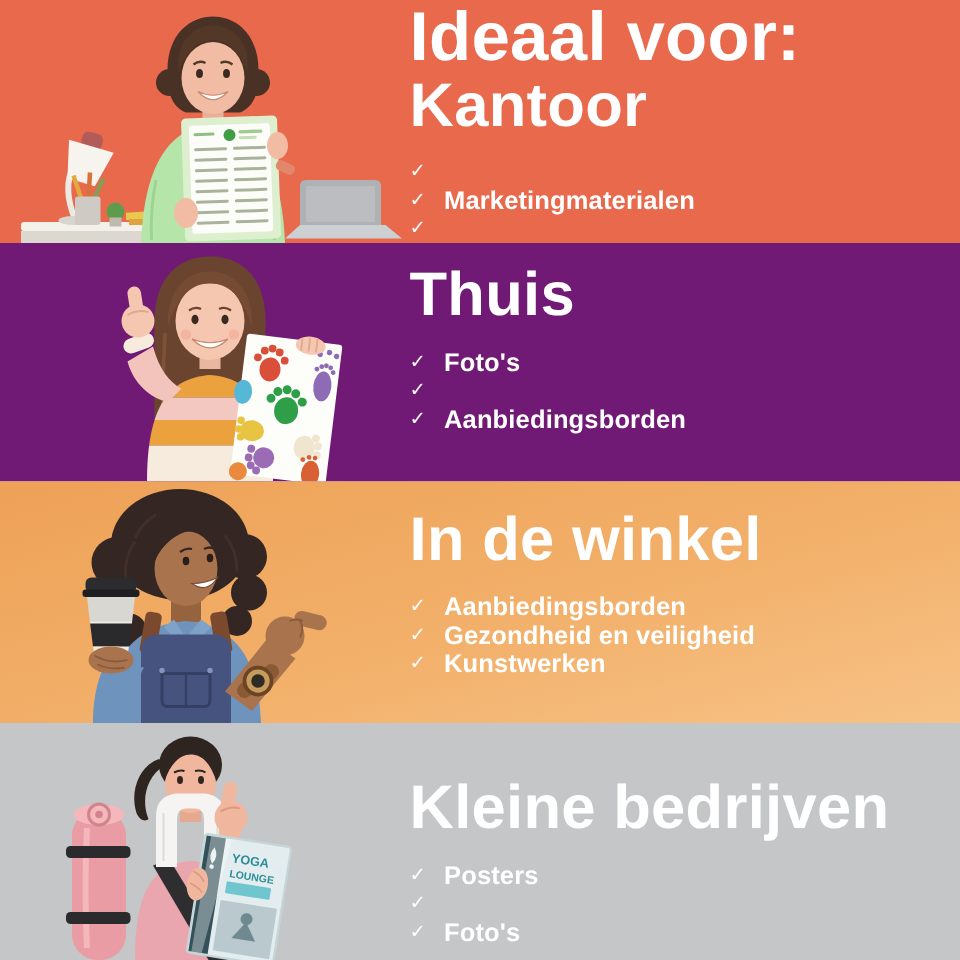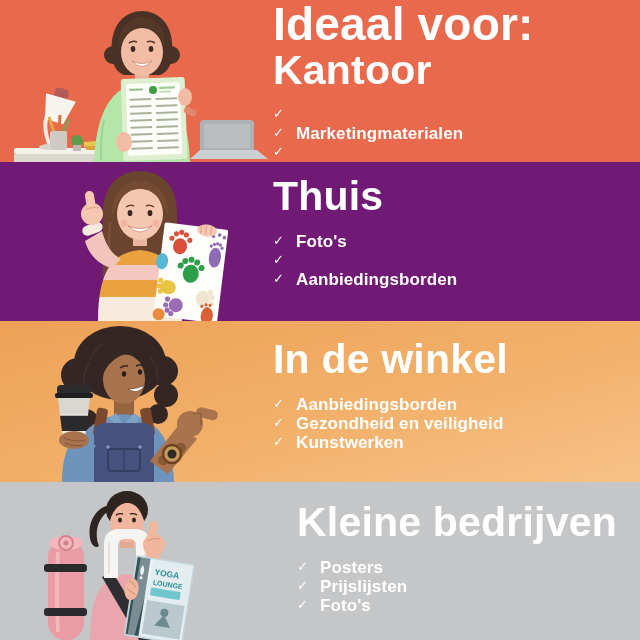--- a/index.html
+++ b/index.html
@@ -11,21 +11,21 @@
   .band{position:relative;width:640px;overflow:hidden;}
   .band1{height:162px;background:#E8694C;}
   .band2{height:159px;background:#701a75;}
   .band3{height:161px;background:linear-gradient(165deg,#EEA157 0%,#F2B06A 55%,#F7C286 100%);}
   .band4{height:158px;background:#C5C6C8;}
   .illus{position:absolute;left:0;top:0;}
   .txt{position:absolute;left:273px;color:#FFFFFF;}
   .txt1{top:5px;}
   .txt2{top:16px;}
   .txt3{top:20px;}
-  .txt4{top:22px;margin-left:24px;}
+  .txt4{top:38px;}
   .title{font-size:46px;line-height:38px;font-weight:700;margin:0 0 9px 0;letter-spacing:.2px;}
   .heading{font-size:41px;line-height:36px;font-weight:700;margin:0;letter-spacing:.2px;}
   ul.items{list-style:none;margin:18px 0 0 0;padding:0;}
   .txt1 ul.items{margin-top:17px;}
   li.item{display:flex;align-items:center;height:19px;}
   .check{
     width:15px;flex:0 0 15px;font-size:13px;font-weight:900;line-height:19px;
     margin-right:8px;text-align:left;transform:translateY(-1px);
   }
   .label{font-size:17px;line-height:19px;font-weight:700;white-space:nowrap;letter-spacing:.1px;}
@@ -386,21 +386,20 @@
   </svg>
   <div class="txt txt4">
     <h2 class="heading">Kleine bedrijven</h2>
     <ul class="items">
       <li class="item">
         <span class="check">✓</span>
         <span class="label">Posters</span>
       </li>
       <li class="item">
         <span class="check">✓</span>
-        <span class="label">Prijslijsten</span>
       </li>
       <li class="item">
         <span class="check">✓</span>
         <span class="label">Foto's</span>
       </li>
     </ul>
   </div>
 </section>
 
 </body></html>

